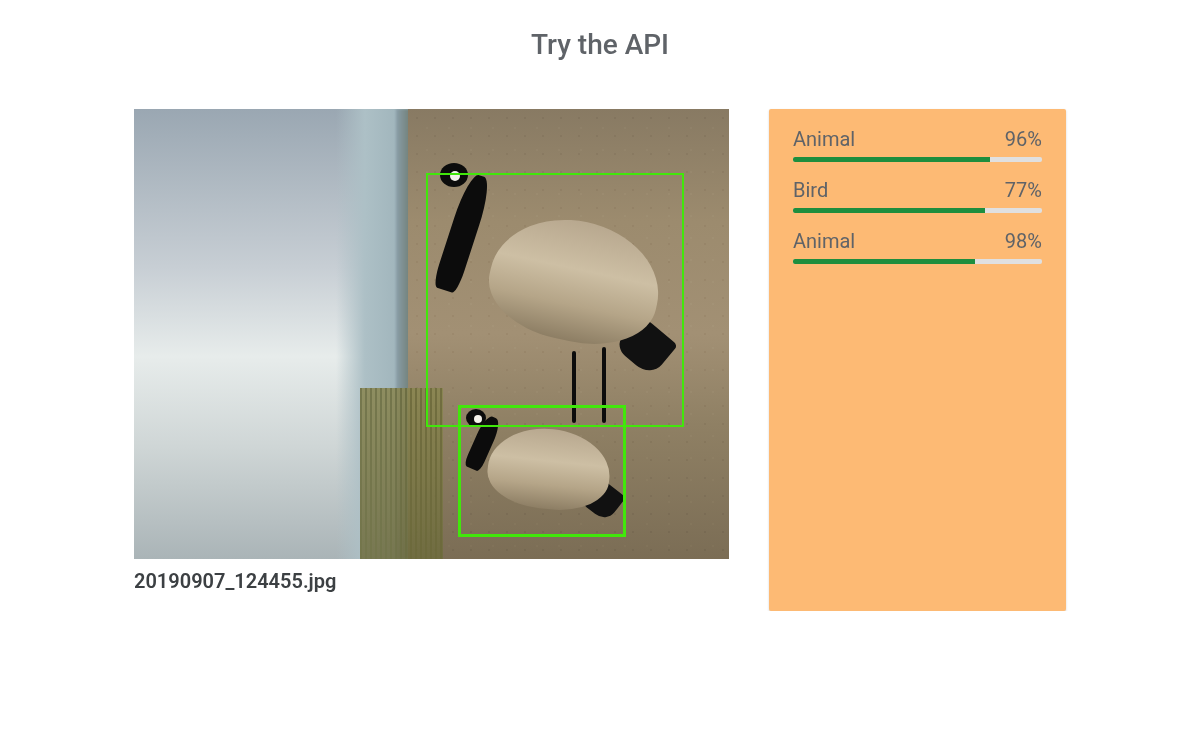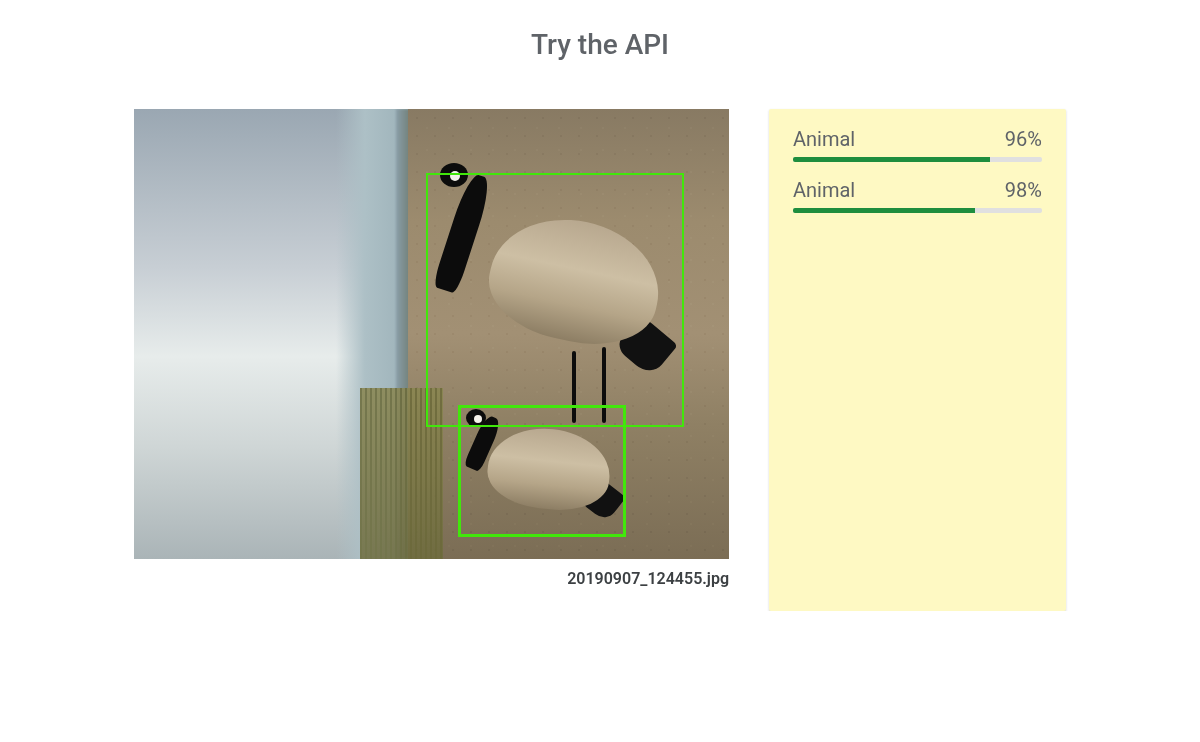--- a/index.html
+++ b/index.html
@@ -58,23 +58,23 @@
   .g2 .body{left:24px;top:20px;width:122px;height:80px;transform:rotate(6deg);}
   .g2 .neck{left:10px;top:6px;width:18px;height:56px;transform:rotate(24deg);}
   .g2 .head{left:2px;top:0;width:20px;height:18px;}
   .g2 .cheek{left:10px;top:6px;width:8px;height:8px;}
   .g2 .tail{left:120px;top:74px;width:36px;height:32px;transform:rotate(38deg);}
 
   .bbox{position:absolute;border:2px solid #41e70b;box-sizing:border-box;}
   .bbox1{left:292px;top:64px;width:258px;height:254px;border-width:2px;}
   .bbox2{left:324px;top:296px;width:168px;height:132px;border-width:3px;}
 
-  .filename{font-size:16px;font-weight:600;color:#3c4043;text-align:right;margin-top:10px;}
+  .filename{font-size:20px;font-weight:600;color:#3c4043;text-align:left;margin-top:10px;}
 
-  .results{flex:1;background:#fef9c3;box-shadow:var(--card-shadow);border-radius:2px;padding:18px 24px 10px;min-height:502px;box-sizing:border-box;text-align:right;}
+  .results{flex:1;background:#fdba74;box-shadow:var(--card-shadow);border-radius:2px;padding:18px 24px 10px;min-height:502px;box-sizing:border-box;text-align:right;}
   .result{margin-bottom:16px;}
   .row{display:flex;justify-content:space-between;align-items:baseline;font-size:20px;color:var(--text-muted);margin-bottom:6px;}
   .bar{height:5px;background:var(--track);border-radius:2px;overflow:hidden;}
   .fill{height:100%;background:var(--green);}
 </style>
 </head>
 <body>
 
 <div class="page">
   <div class="title">Try the API</div>
@@ -118,20 +118,29 @@
       <div class="result">
         <div class="row">
           <span>Animal</span>
           <span>96%</span>
         </div>
         <div class="bar">
           <div class="fill" style="width:79%"></div>
         </div>
       </div>
 
+      <div class="result">
+        <div class="row">
+          <span>Bird</span>
+          <span>77%</span>
+        </div>
+        <div class="bar">
+          <div class="fill" style="width:77%"></div>
+        </div>
+      </div>
 
       <div class="result">
         <div class="row">
           <span>Animal</span>
           <span>98%</span>
         </div>
         <div class="bar">
           <div class="fill" style="width:73%"></div>
         </div>
       </div>

